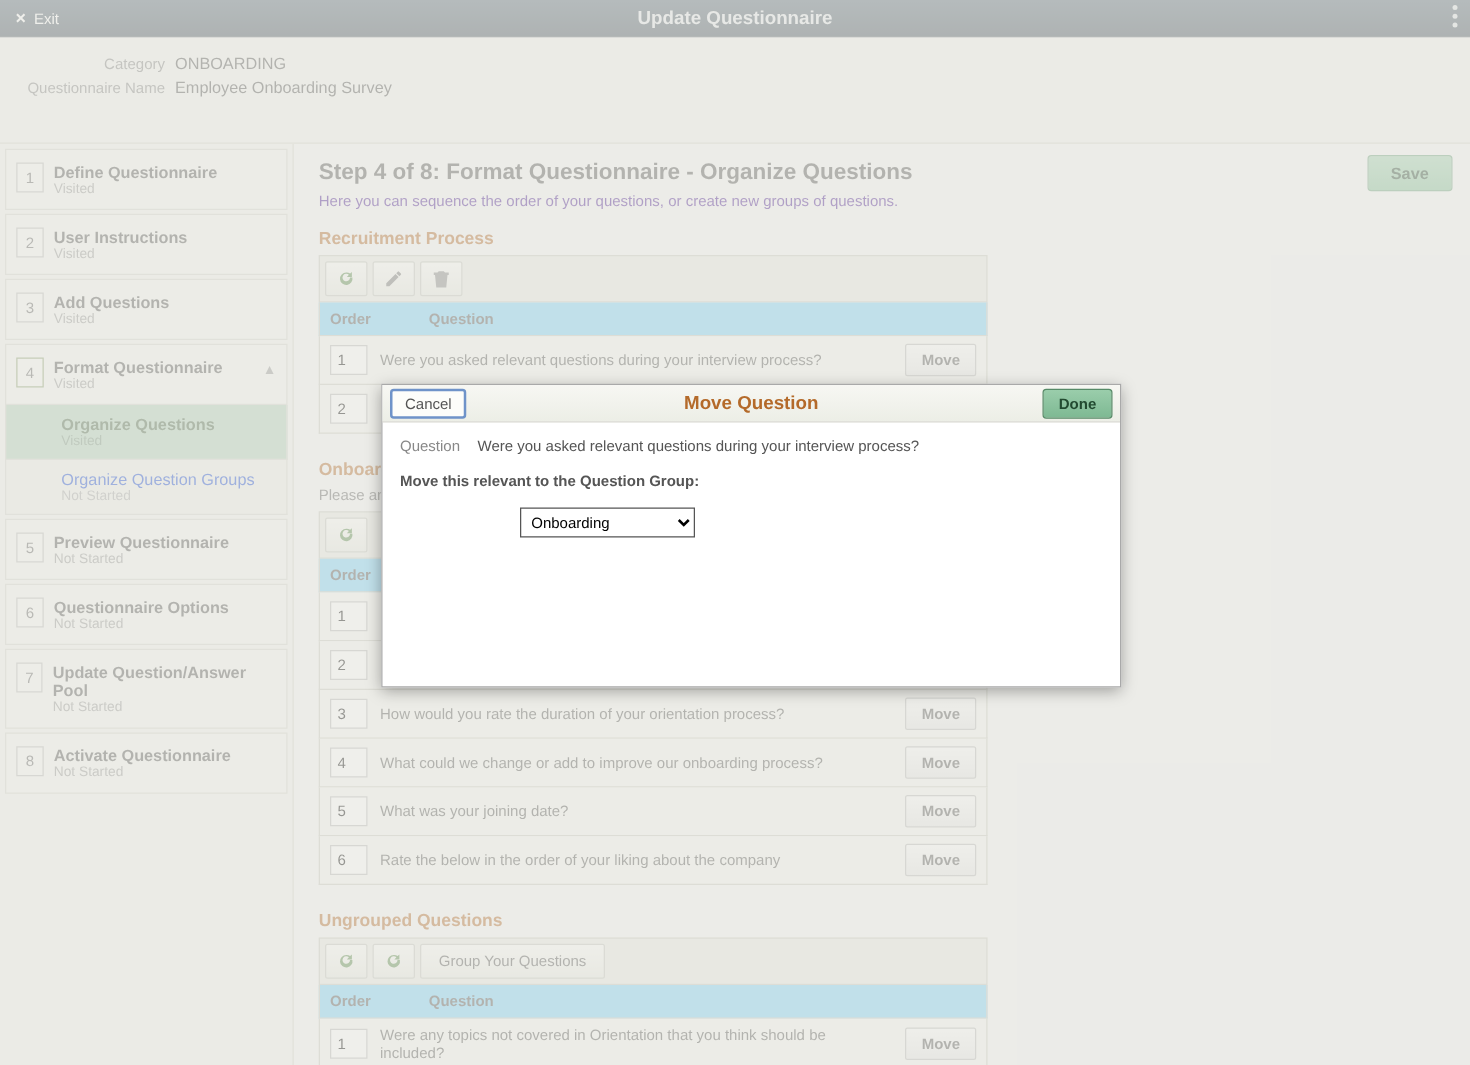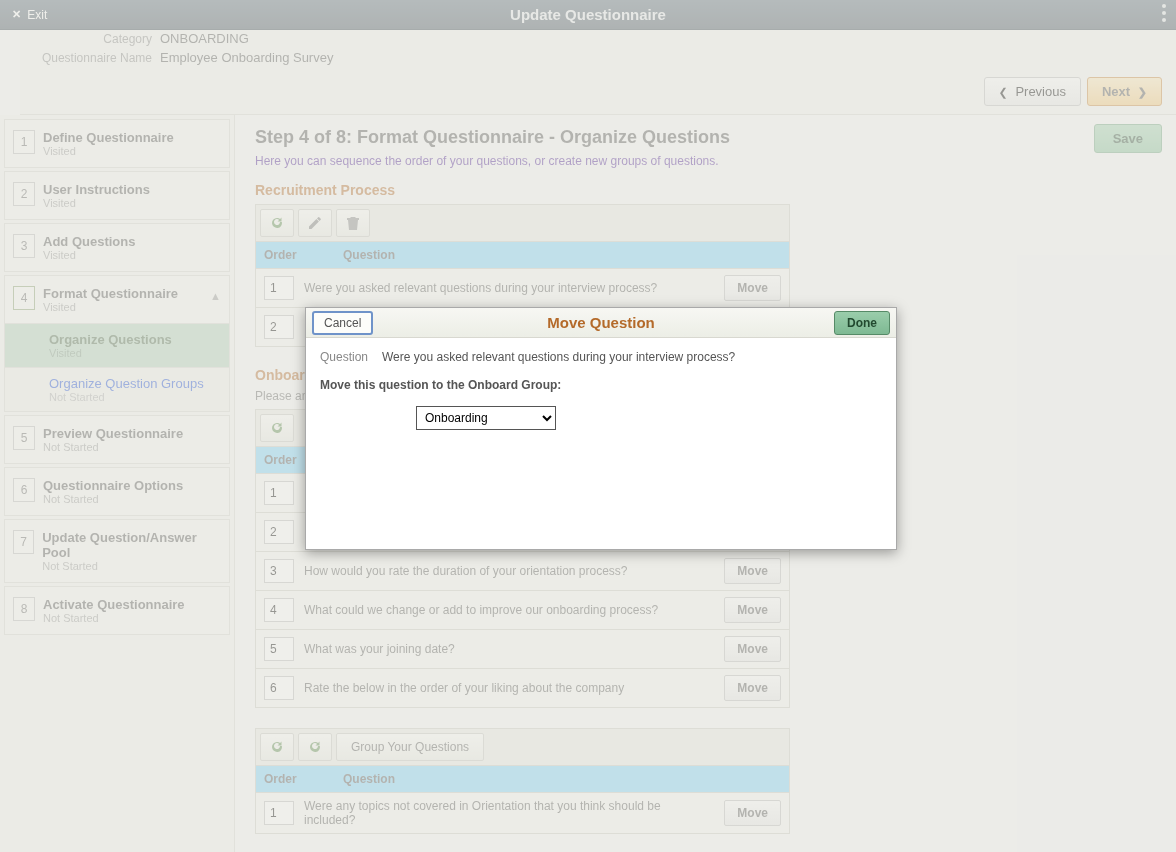--- a/index.html
+++ b/index.html
@@ -37,25 +37,24 @@
   }
   .titlebar-menu {
     position: absolute; right: 10px; top: 4px;
     display: flex; flex-direction: column; gap: 3px;
     cursor: pointer;
   }
   .titlebar-menu span { width: 4px; height: 4px; background: #e0e4e8; border-radius: 50%; }
 
   .info-strip {
     background: #f3f4f1;
-    padding: 1px 12px;
+    padding: 13px 12px;
     border-bottom: 1px solid #d8d8d0;
     position: relative;
     height: 85px;
-    margin-left: 20px;
   }
   .info-row { display: flex; align-items: center; margin-bottom: 4px; }
   .info-label { width: 120px; text-align: right; color: #888; font-size: 12px; margin-right: 8px; }
   .info-value { color: #555; font-size: 13px; }
   .nav-buttons { position: absolute; right: 14px; bottom: 8px; display: flex; gap: 6px; }
   .btn-prev, .btn-next, .btn-save {
     padding: 6px 14px; border: 1px solid #bbb; border-radius: 3px;
     font-size: 13px; cursor: pointer;
     background: linear-gradient(to bottom, #fdfdfd, #e9e9e9);
   }
@@ -222,30 +221,20 @@
 
   <div class="info-strip">
     <div class="info-row">
       <div class="info-label">Category</div>
       <div class="info-value">ONBOARDING</div>
     </div>
     <div class="info-row">
       <div class="info-label">Questionnaire Name</div>
       <div class="info-value">Employee Onboarding Survey</div>
     </div>
-    <div class="nav-buttons">
-      <button class="btn-prev">
-        <span style="font-size:11px;">❮</span>
-        <span style="margin-left:4px;">Previous</span>
-      </button>
-      <button class="btn-next">
-        <span style="margin-right:4px;">Next</span>
-        <span style="font-size:11px;">❯</span>
-      </button>
-    </div>
   </div>
 
   <button class="btn-save">Save</button>
 
   <div class="main">
     <div class="sidebar" id="sidebar">
         <div class="step">
           <div class="step-badge">1</div>
           <div class="step-text">
             <div class="title">Define Questionnaire</div>
@@ -388,20 +377,21 @@
               <div class="qtext">What was your joining date?</div>
               <button class="move-btn">Move</button>
             </div>
             <div class="trow">
               <input class="order-input" value="6" style="">
               <div class="qtext">Rate the below in the order of your liking about the company</div>
               <button class="move-btn">Move</button>
             </div>
           </div>
           <div class="group">
+            <div class="group-title">Ungrouped Questions</div>
             <div class="group-toolbar">
               <button class="icon-btn">
                 <svg width="16" height="16" viewBox="0 0 16 16">
                   <path d="M8 3a5 5 0 1 0 4.9 4H11a3 3 0 1 1-.88-2.12L8.5 6.5h4V2.5l-1.38 1.38A5 5 0 0 0 8 3z" fill="#5a8a4a"></path>
                 </svg>
               </button>
               <button class="icon-btn">
                 <svg width="16" height="16" viewBox="0 0 16 16">
                   <path d="M8 3a5 5 0 1 0 4.9 4H11a3 3 0 1 1-.88-2.12L8.5 6.5h4V2.5l-1.38 1.38A5 5 0 0 0 8 3z" fill="#5a8a4a"></path>
                 </svg>
@@ -430,17 +420,17 @@
     <button class="dlg-cancel">Cancel</button>
     <div class="dlg-title">Move Question</div>
     <button class="dlg-done">Done</button>
   </div>
   <div class="dialog-body">
     <div class="dlg-row">
       <div class="dlg-label">Question</div>
       <div class="dlg-val">Were you asked relevant questions during your interview process?</div>
     </div>
     <div class="dlg-row">
-      <div class="dlg-label long">Move this question to the Onboard Group:</div>
+      <div class="dlg-label long">Move this relevant to the Question Group:</div>
     </div>
     <select class="dlg-select" id="dlg-select"><option>Onboarding</option></select>
   </div>
 </div>
 
 </body></html>

